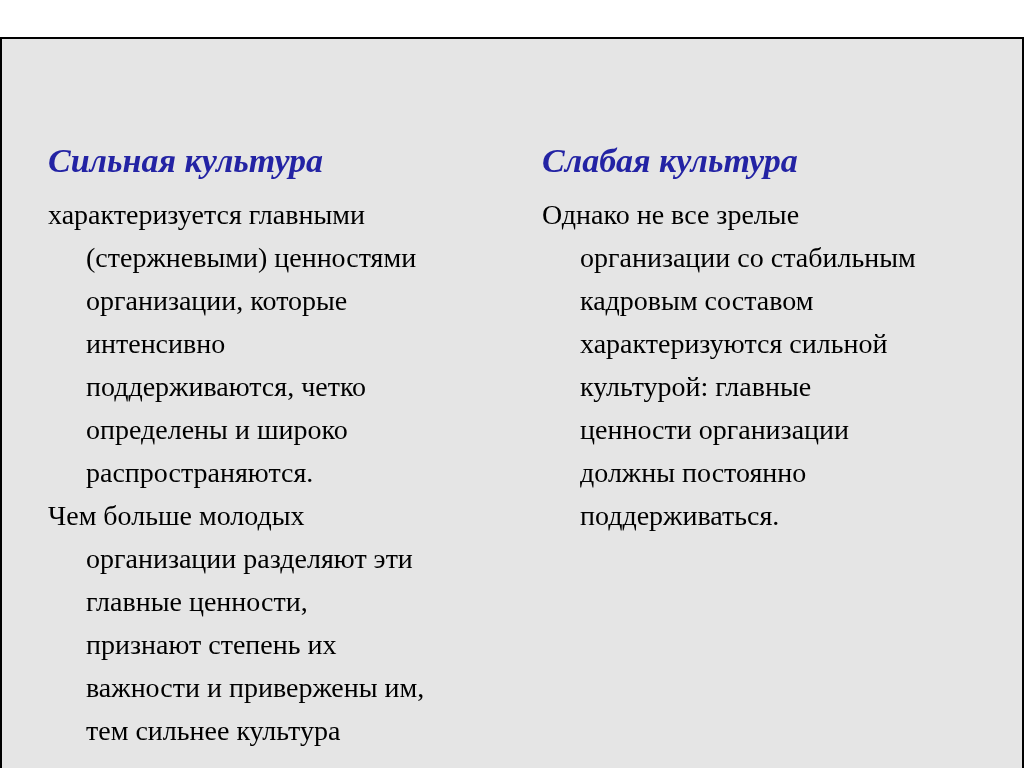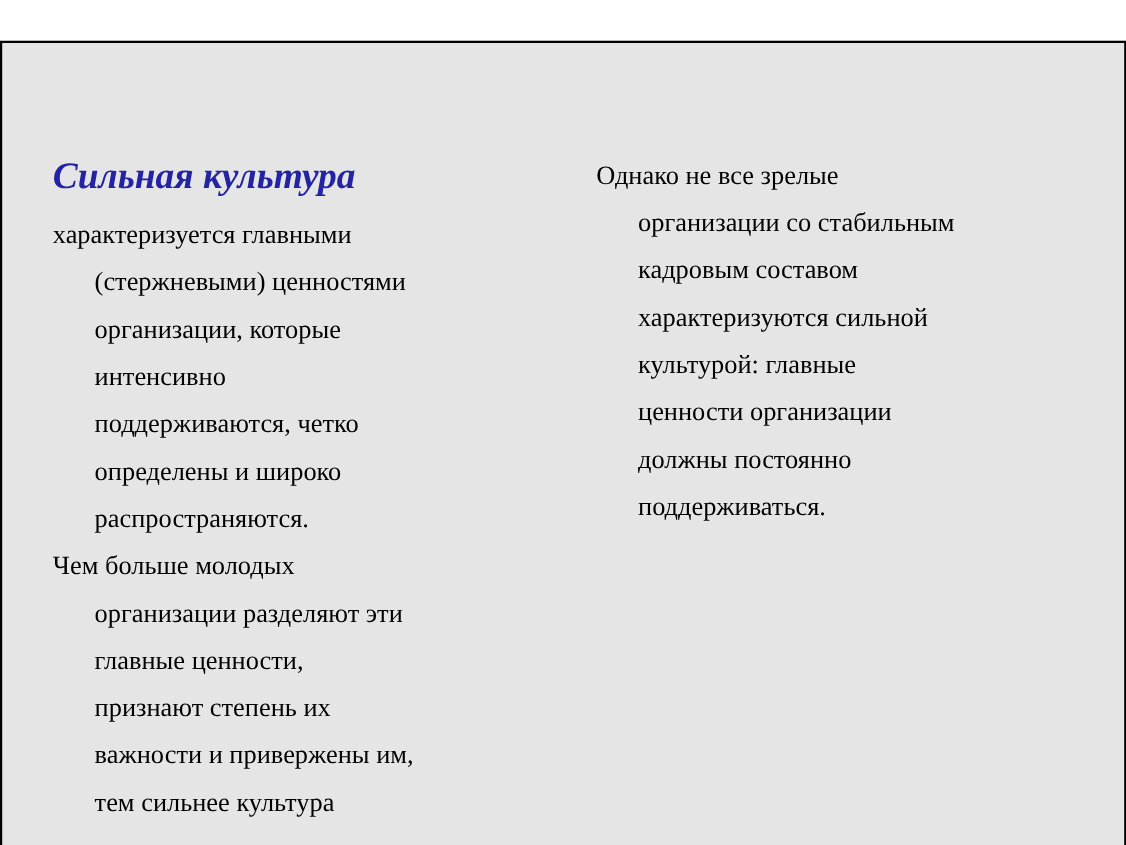--- a/index.html
+++ b/index.html
@@ -38,21 +38,21 @@
   .heading {
     margin: 0 0 10px 0;
     font-size: 34px;
     line-height: 44px;
     font-weight: bold;
     font-style: italic;
     color: #2323a4;
   }
   .para {
     margin: 0;
-    font-size: 24px;
+    font-size: 28px;
     line-height: 43px;
     color: #000000;
     white-space: pre-line;      
     padding-left: 38px;         
     text-indent: -38px;         
   }
 </style>
 </head>
 <body>
 
@@ -70,20 +70,21 @@
 распространяются.</p>
       <p class="para">Чем больше молодых
 организации разделяют эти
 главные ценности,
 признают степень их
 важности и привержены им,
 тем сильнее культура</p>
     </div>
 
     <div class="col right">
+      <h2 class="heading">Слабая культура</h2>
       <p class="para">Однако не все зрелые
 организации со стабильным
 кадровым составом
 характеризуются сильной
 культурой: главные
 ценности организации
 должны постоянно
 поддерживаться.</p>
     </div>
 

